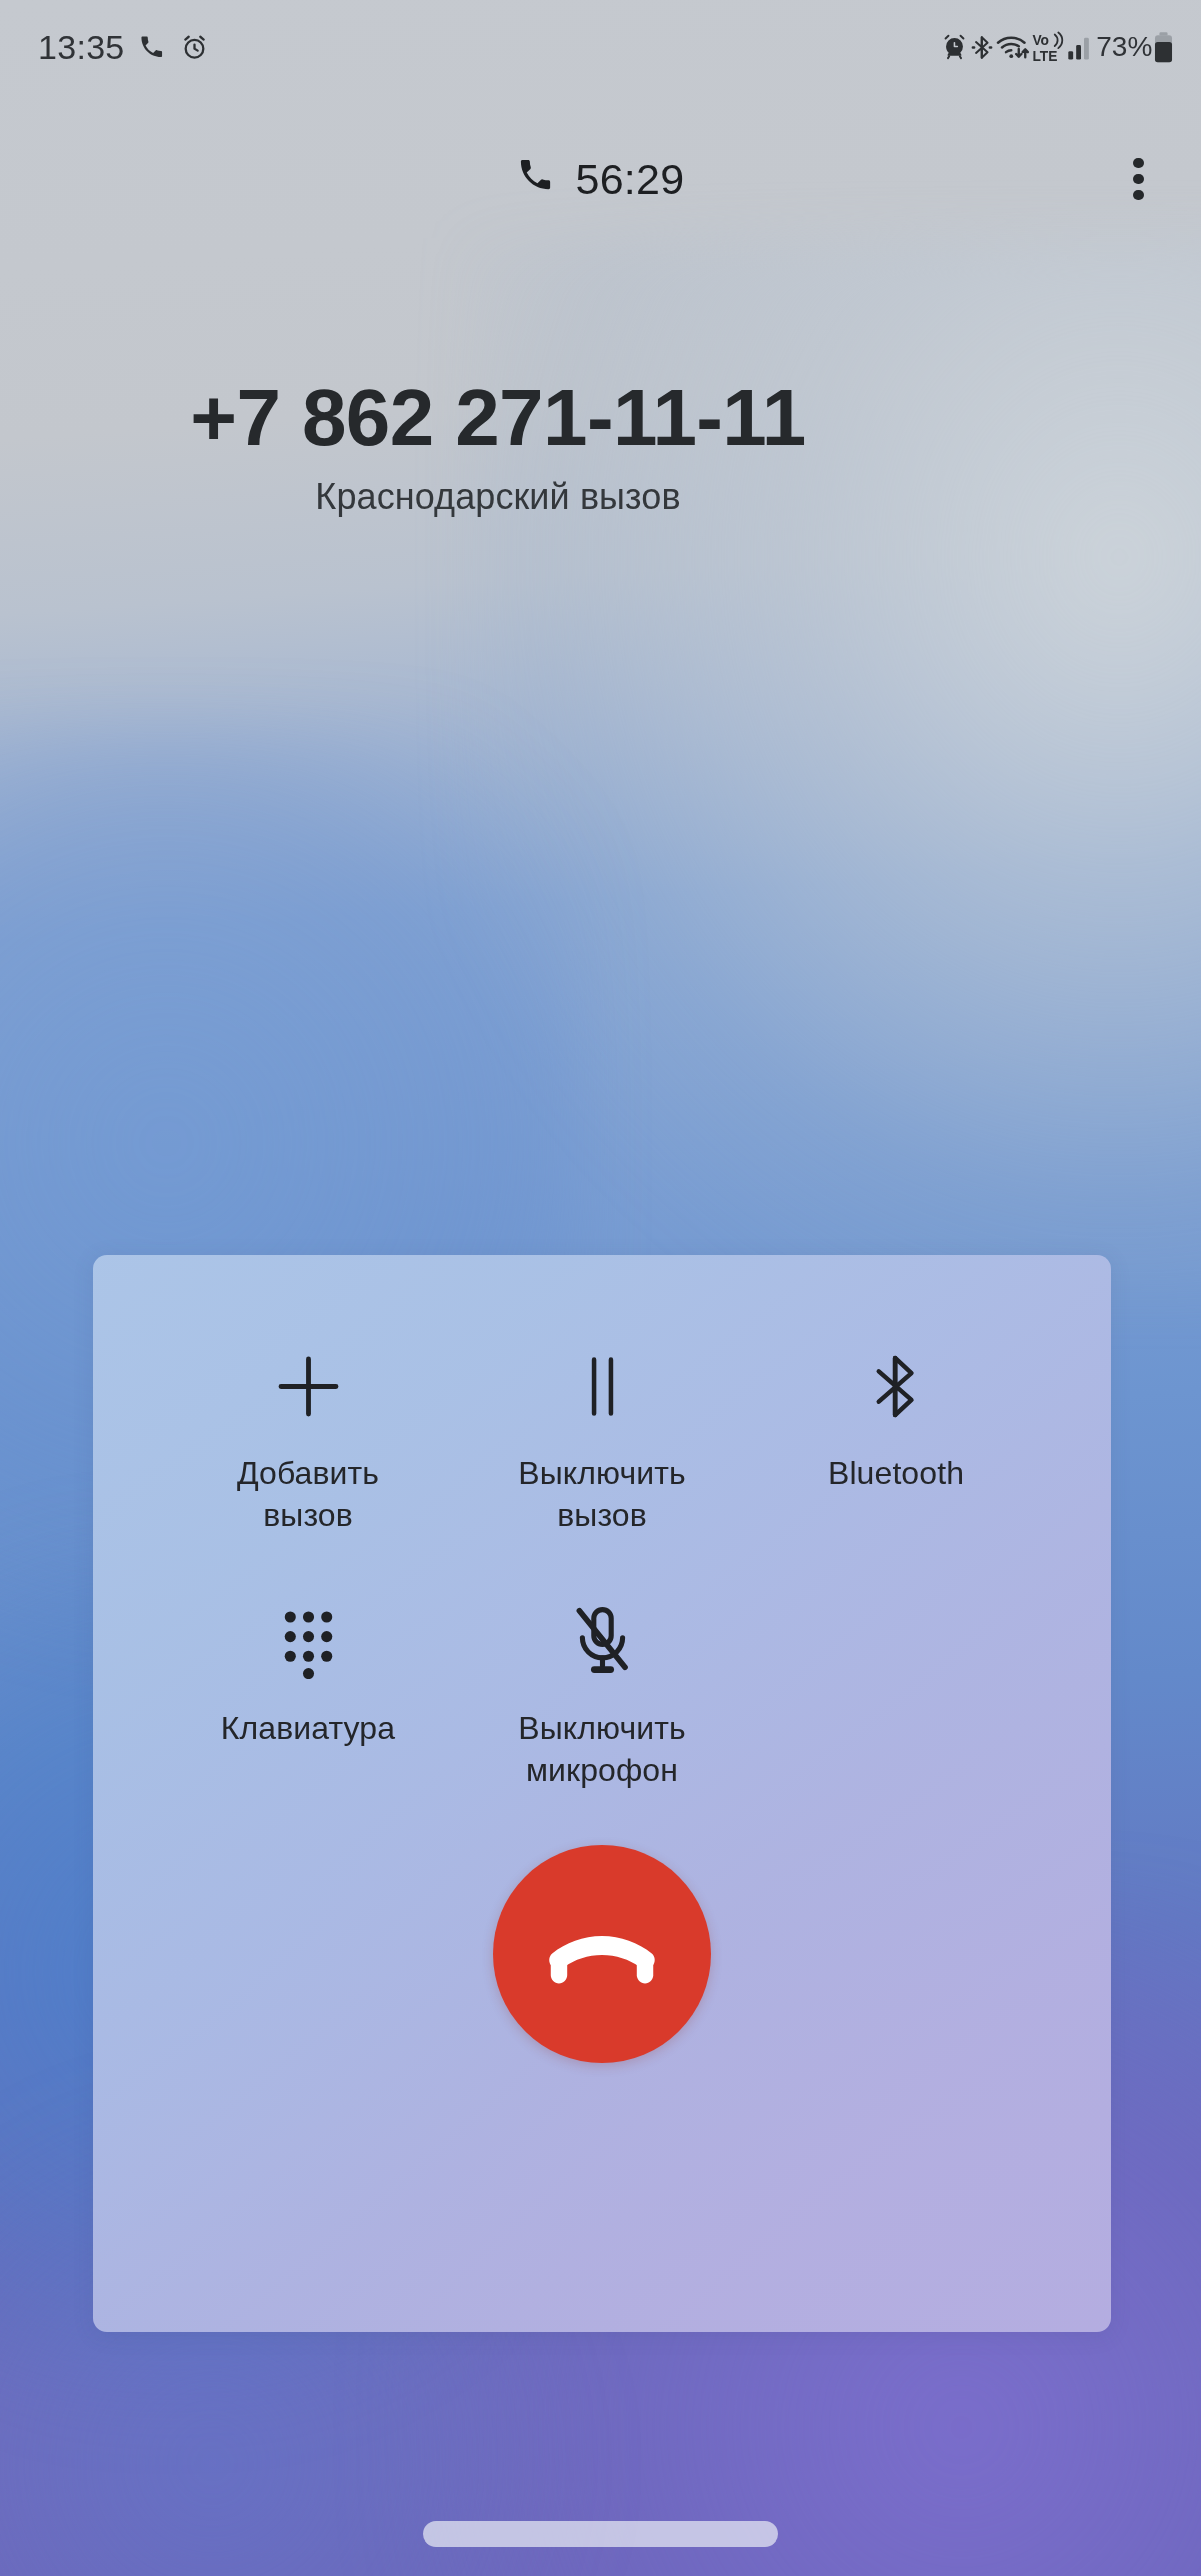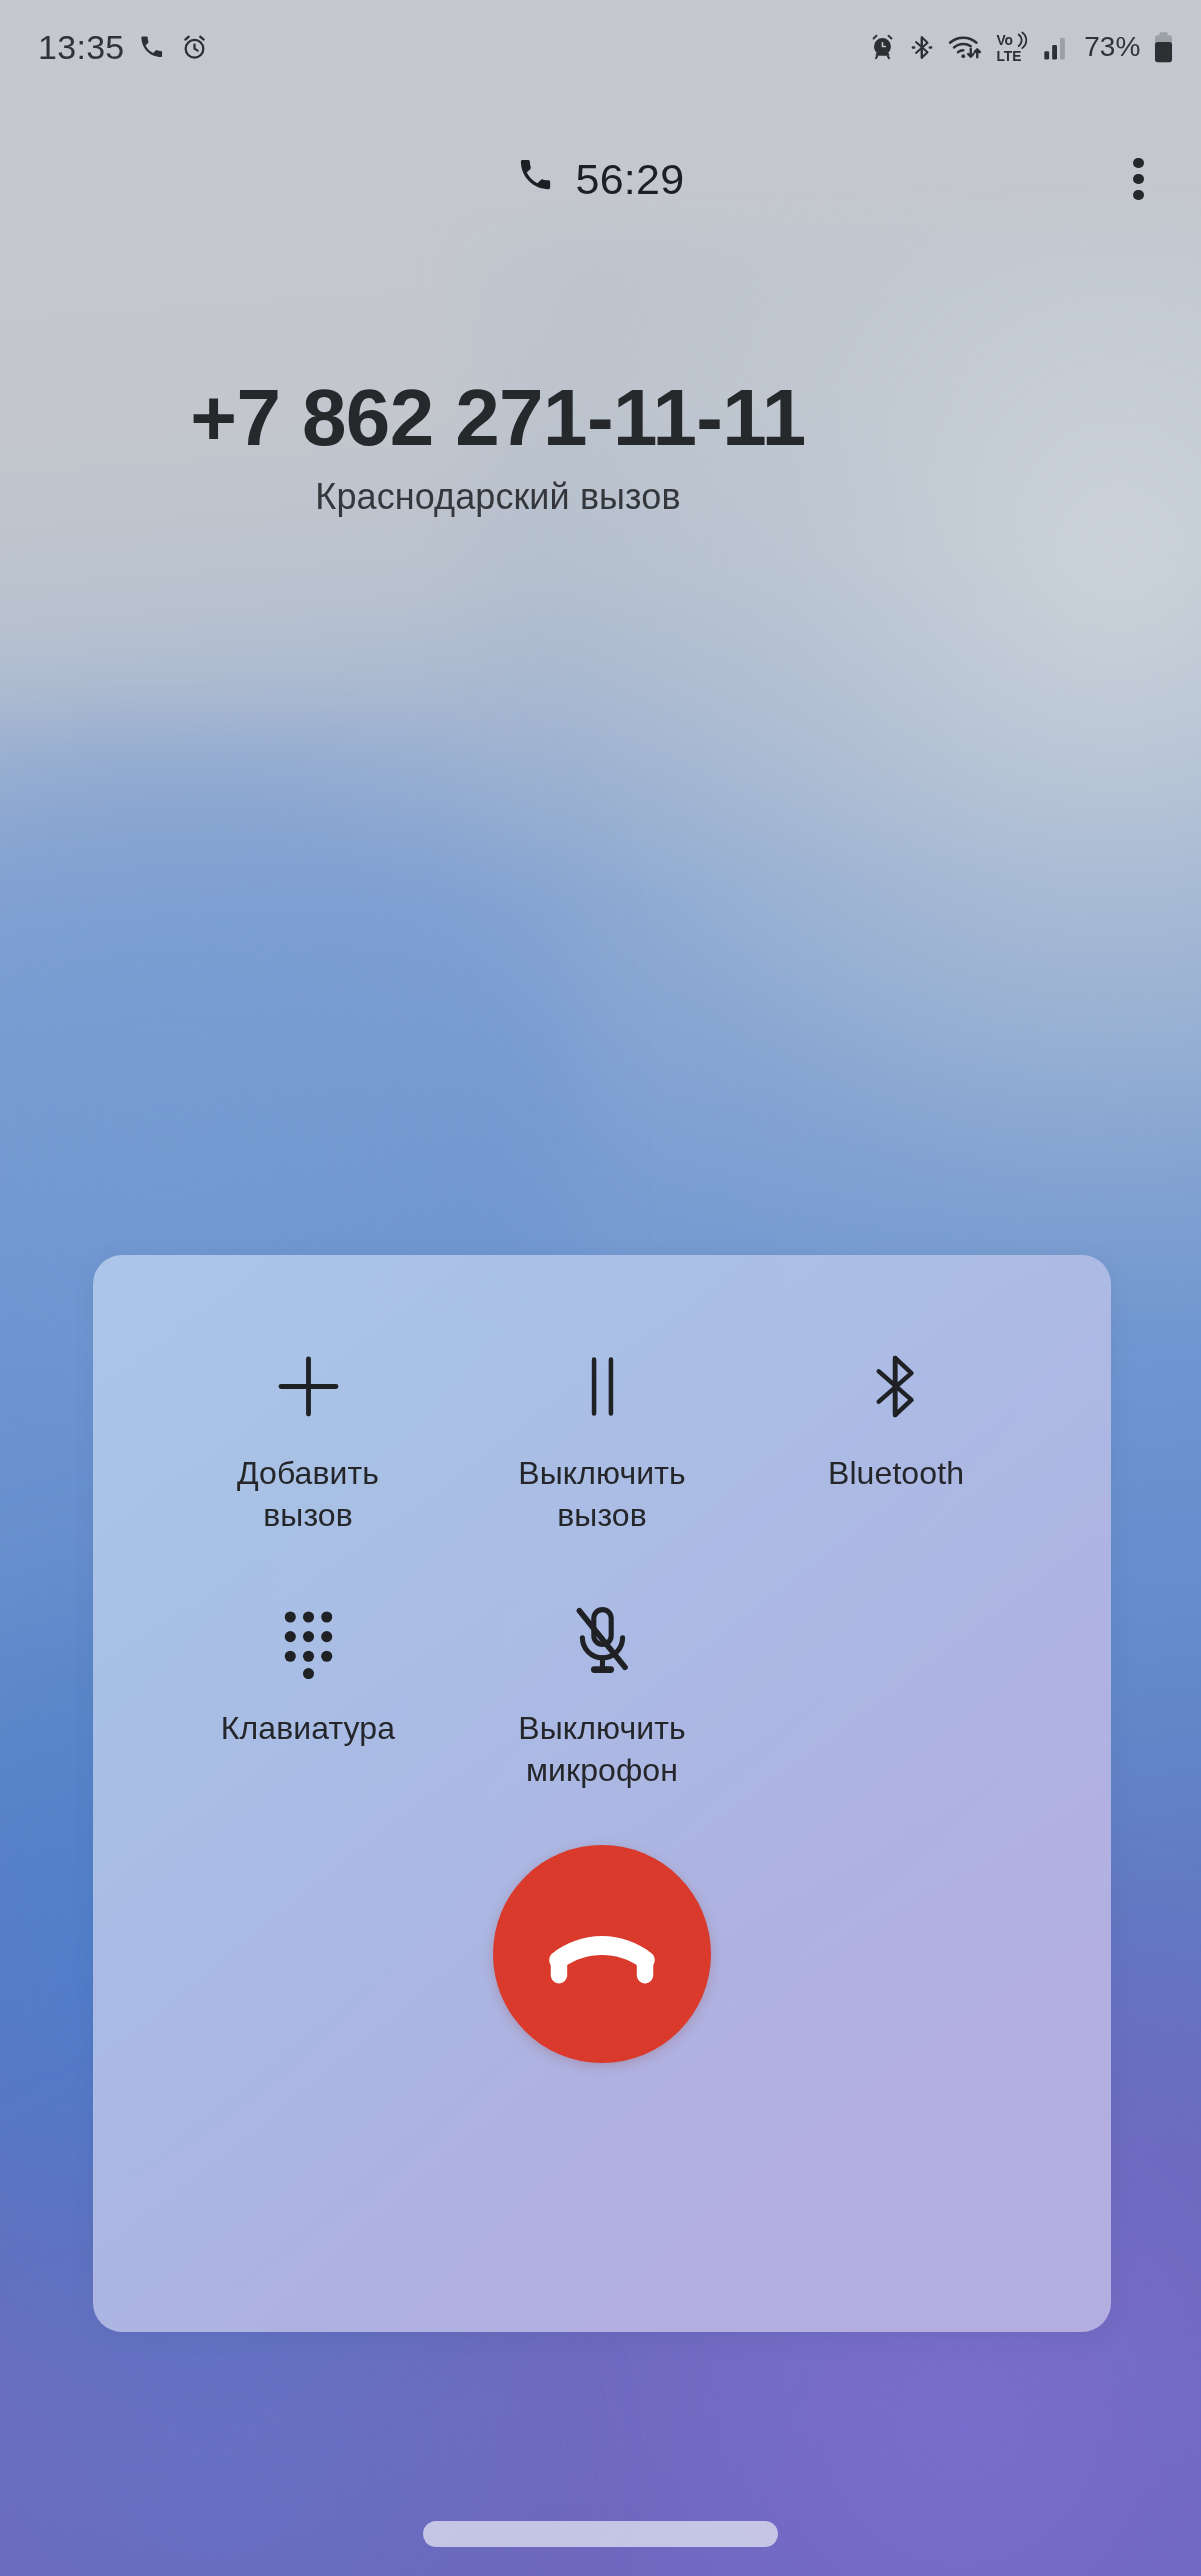--- a/index.html
+++ b/index.html
@@ -63,21 +63,21 @@
 
   
   #status-bar {
     position:absolute; top:0; left:0; width:1201px; height:94px;
     z-index:6; display:flex; align-items:center;
     justify-content:space-between; padding:0 27.5px 0 26px;
     color:#2d3033;
   }
   .sb-left { display:flex; align-items:center; gap:13.8px;margin-left:12px; }
   .sb-clock { font-size:34px; letter-spacing:0.3px; color:#303337; }
-  .sb-right { display:flex; align-items:center; gap:12px; }
+  .sb-right { display:flex; align-items:center; }
   .sb-batt-text { font-size:28px; color:#303337; letter-spacing:0.1px; }
   .sb-icon { display:flex; align-items:center; justify-content:center; }
 
   
   #call-header {
     position:absolute; top:135px; left:0; width:1201px; height:88px;
     z-index:6; display:flex; align-items:center; justify-content:center;
   }
   .ch-center { display:flex; align-items:flex-start; gap:20px; }
   .ch-timer { font-size:43px; color:#1d1f22; letter-spacing:0.3px; }
@@ -97,21 +97,21 @@
     letter-spacing:-0.6px; line-height:1.08; white-space:nowrap;
   }
   #caller-location {
     margin-top:15px; font-size:36px; color:#34383c; letter-spacing:0.1px;
   }
 
   
   #control-panel {
     position:absolute; left:93px; top:1255px;
     width:1018px; height:1077px; z-index:5;
-    border-radius:29px;
+    border-radius:14px;
     background:linear-gradient(138deg,
         rgba(176,200,233,0.93) 0%,
         rgba(174,196,231,0.93) 22%,
         rgba(176,190,230,0.93) 42%,
         rgba(180,183,227,0.93) 62%,
         rgba(183,179,226,0.94) 80%,
         rgba(184,177,226,0.94) 100%);
     box-shadow:0 3.8px 21px rgba(60,70,120,0.12);
     display:flex; flex-direction:column; align-items:center;
   }

